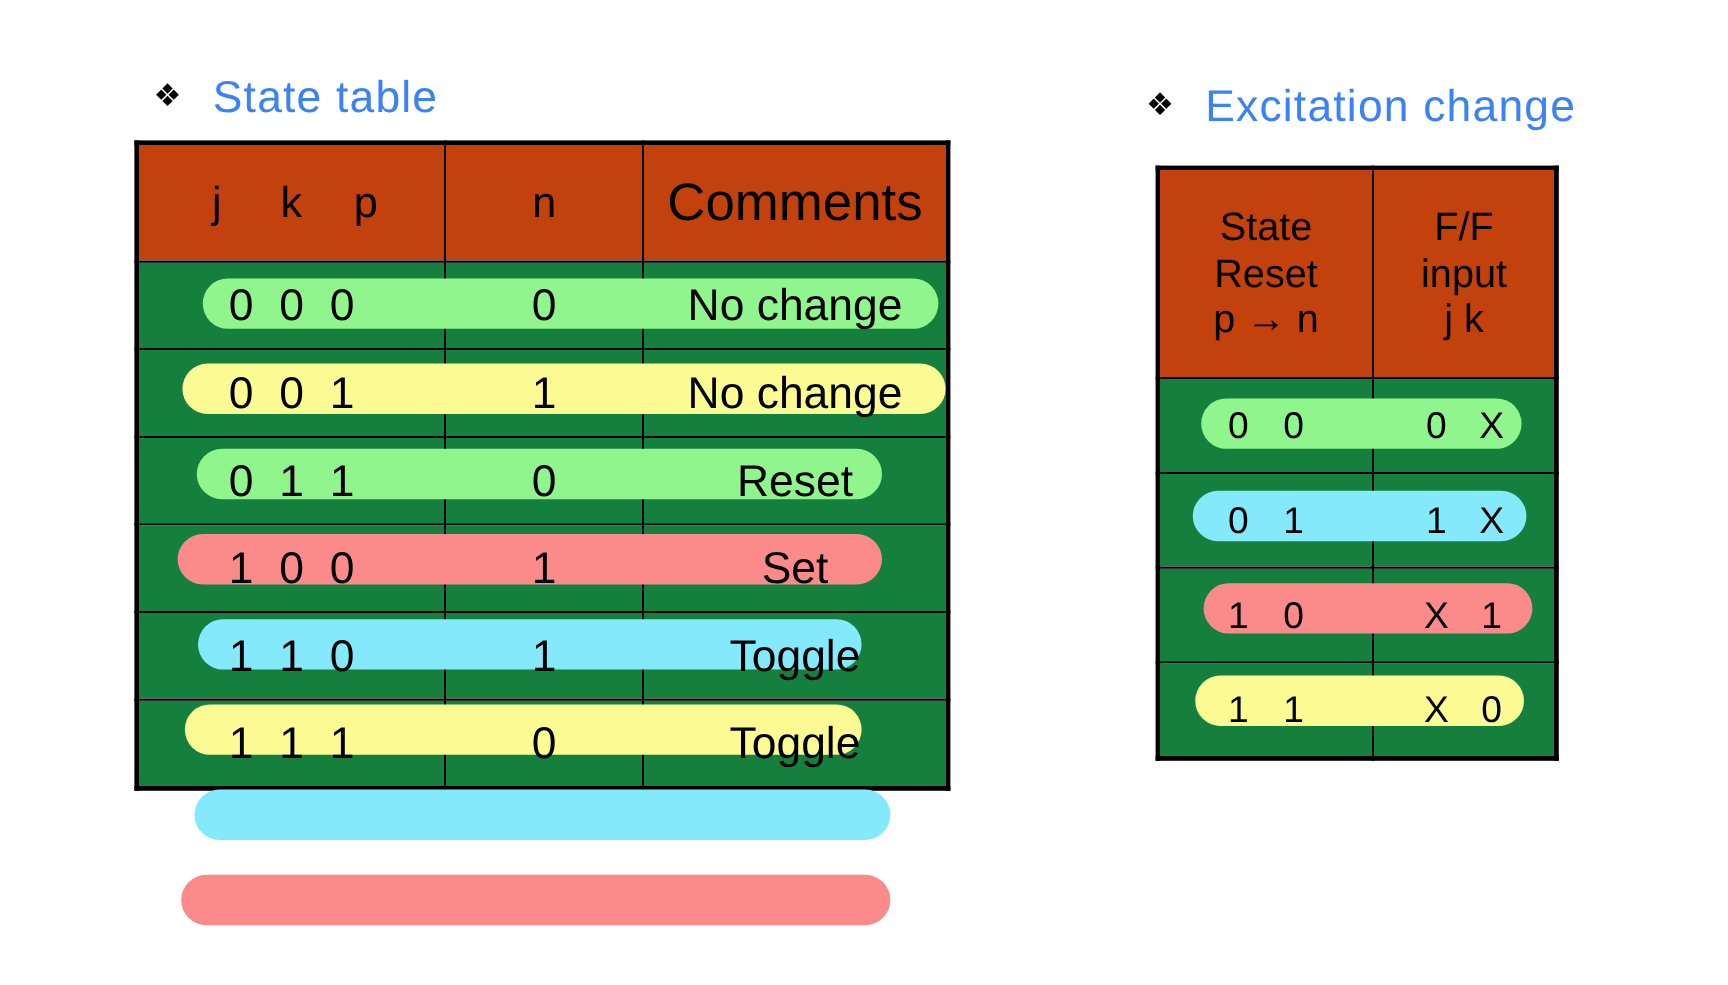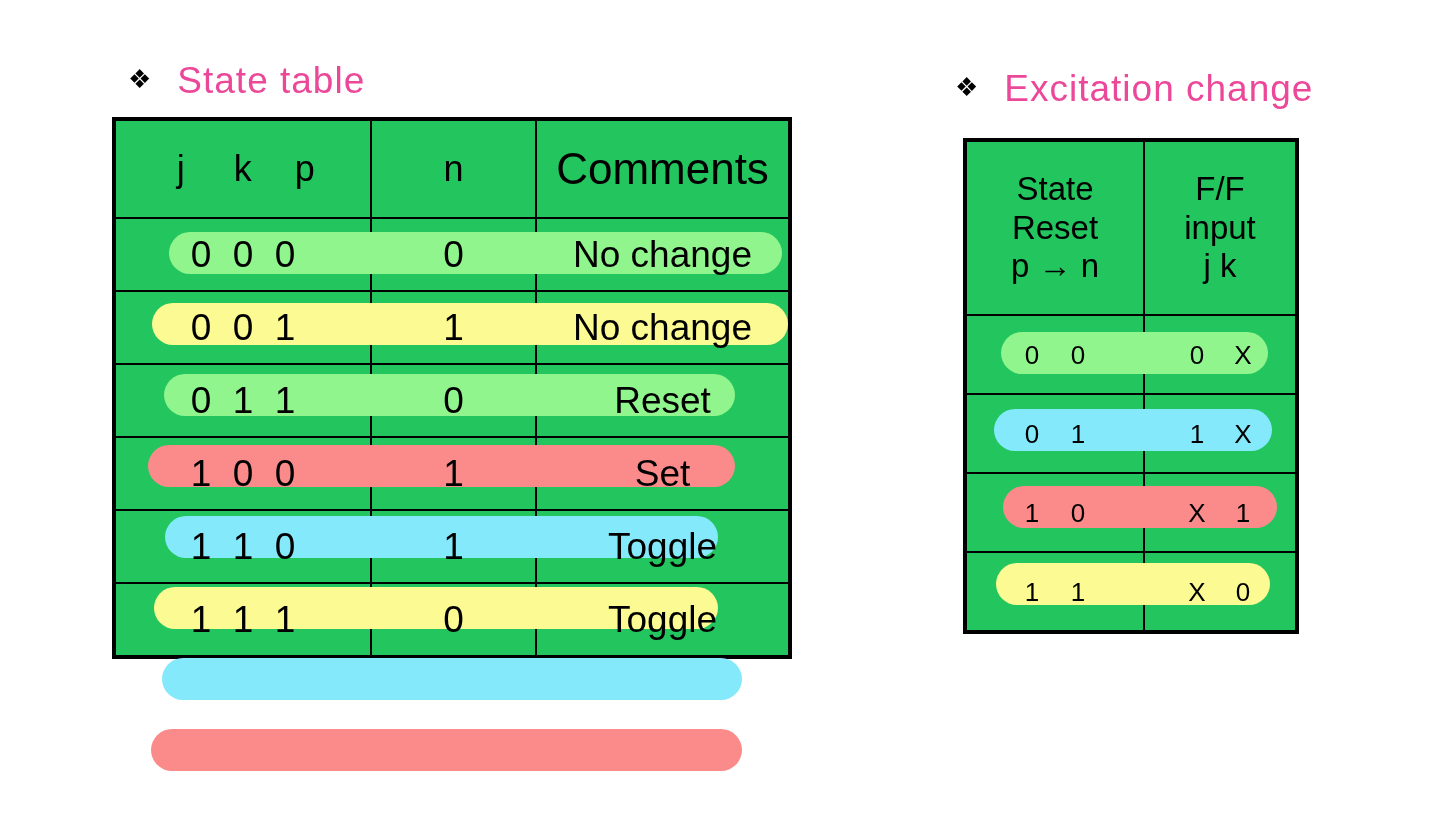--- a/index.html
+++ b/index.html
@@ -27,43 +27,43 @@
     font-size: 26px;
     line-height: 1;
     color: #000;
     margin-right: 26px;
     transform: translateY(-2px);
   }
   .heading .htext {
     font-size: 37px;
     letter-spacing: 1px;
     line-height: 1;
-    color: #ec4899;
+    color: #3b82f6;
   }
 
   #state-heading  { left: 128px; top: 62px; }
   #excit-heading  { left: 955px; top: 70px; }
 
   
   .tbl {
     position: absolute;
     border-collapse: collapse;
     table-layout: fixed;
     background: #ffffff;
   }
   .tbl td {
     border: 2px solid #000000;
     padding: 0;
     text-align: center;
     vertical-align: middle;
     position: relative;
-    background: #22c55e;
+    background: #15803d;
   }
   .tbl .hdr td {
-    background: #22c55e;
+    background: #c2410c;
   }
 
   
   #state-table {
     left: 112px;
     top: 117px;
     width: 676px;
     border: 4px solid #000;
   }
   #state-table td { height: 71px; }
@@ -108,21 +108,21 @@
   #excit-table .hdr td { height: 172px; }
   #excit-table .c-sc { width: 176px; }
   #excit-table .c-ff { width: 150px; }
   #excit-table .hdr td { vertical-align: middle; }
   .ex-hdr-line {
     display: block;
     font-size: 33px;
     line-height: 1.18;
     white-space: nowrap;
   }
-  #excit-table .rowtext { font-size: 26px; }
+  #excit-table .rowtext { font-size: 31px; }
   #excit-table .bits .b { width: 46px; }
 
   
   .ex-overlay {
     position: absolute;
     z-index: 0;
     pointer-events: none;
   }
 </style>
 </head>

